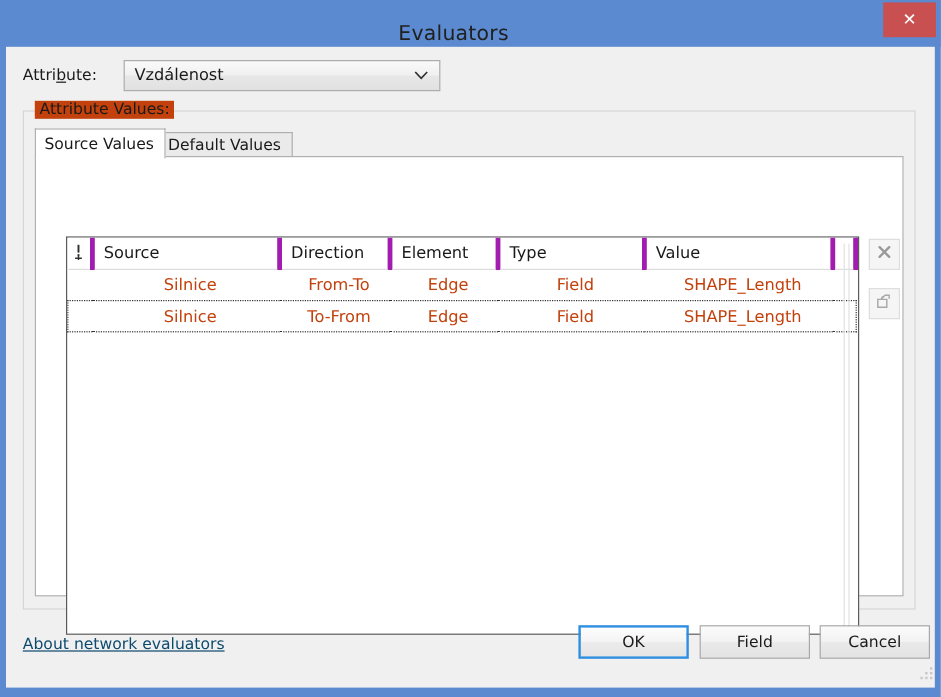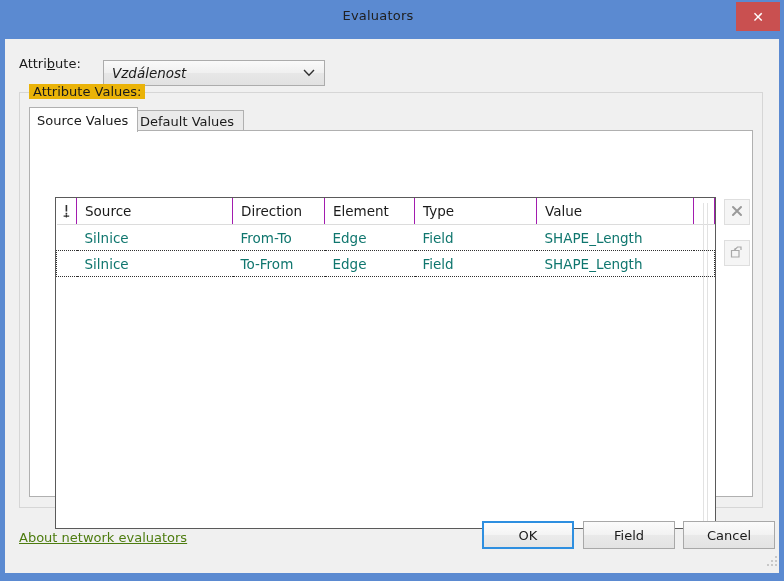--- a/index.html
+++ b/index.html
@@ -28,24 +28,24 @@
 
   .titlebar {
     position: absolute;
     left: 0; top: 0;
     width: 784px;
     height: 39px;
     background: #5b8ad1;
   }
   .title-text {
     position: absolute;
-    left: 0; top: 8px;
+    left: 0; top: 18px;
     width: 756px;
     text-align: center;
-    font-size: 13px;
+    font-size: 17px;
     color: #202020;
     letter-spacing: 0.2px;
   }
   .close-button {
     position: absolute;
     left: 736px;
     top: 2px;
     width: 44px;
     height: 29px;
     background: #c95050;
@@ -80,28 +80,27 @@
     left: 14px;
     top: 17px;
     font-size: 13px;
     color: #1a1a1a;
   }
   .attr-label u { text-decoration: underline; }
 
   .combo {
     position: absolute;
     left: 98px;
-    top: 21px;
-    width: 222px;
+    top: 11px;
+    width: 264px;
     height: 26px;
     background: linear-gradient(to bottom, #fafafa 0%, #f0f0f0 48%, #e7e7e7 52%, #e1e1e1 100%);
     border: 1px solid #acacac;
     box-sizing: border-box;
     cursor: pointer;
-    font-style: italic;
   }
   .combo-value {
     position: absolute;
     left: 8px;
     top: 4px;
     font-size: 13.5px;
     color: #1a1a1a;
   }
   .combo-arrow {
     position: absolute;
@@ -118,21 +117,21 @@
     top: 53px;
     width: 744px;
     height: 416px;
     border: 1px solid #d6d6d6;
     box-sizing: border-box;
   }
   .group-legend {
     position: absolute;
     left: 24px;
     top: 45px;
-    background: #eab308;
+    background: #c2410c;
     padding: 0 4px;
     font-size: 13px;
     color: #1a1a1a;
   }
 
   
   .tabstrip {
     position: absolute;
     left: 24px;
     top: 68px;
@@ -189,37 +188,38 @@
     border-collapse: collapse;
     width: 100%;
     table-layout: fixed;
     font-size: 13.5px;
   }
   table.dgrid th {
     font-weight: normal;
     text-align: left;
     height: 26px;
     background: #ffffff;
-    border-right: 1px solid #a21caf;
+    border-right: 4px solid #a21caf;
     border-bottom: 1px solid #dcdcdc;
     padding: 0 0 0 8px;
     color: #1a1a1a;
     vertical-align: middle;
   }
   table.dgrid th.icon-col {
     padding-left: 0;
     text-align: center;
   }
   table.dgrid td {
     height: 25px;
     padding: 0 0 0 8px;
-    color: #0f766e;
+    color: #c2410c;
     vertical-align: middle;
     background: #ffffff;
     border: none;
+    text-align: center;
   }
   table.dgrid td.icon-col { padding-left: 0; }
   tr.focused-row td {
     border-top: 1px dotted #303030;
     border-bottom: 1px dotted #303030;
   }
   tr.focused-row td:first-child { border-left: 1px dotted #303030; }
   tr.focused-row td:last-child  { border-right: 1px dotted #303030; }
 
   .sortglyph {
@@ -256,21 +256,21 @@
   }
   .vsep.a { left: 673px; }
   .vsep.b { left: 677px; }
 
   
   .footer-link {
     position: absolute;
     left: 14px;
     top: 491px;
     font-size: 13px;
-    color: #4d7c0f;
+    color: #0c4a6e;
     text-decoration: underline;
     cursor: pointer;
   }
   .btn {
     position: absolute;
     top: 482px;
     width: 92px;
     height: 28px;
     box-sizing: border-box;
     background: linear-gradient(to bottom, #fbfbfb 0%, #f2f2f2 48%, #e9e9e9 52%, #e3e3e3 100%);

